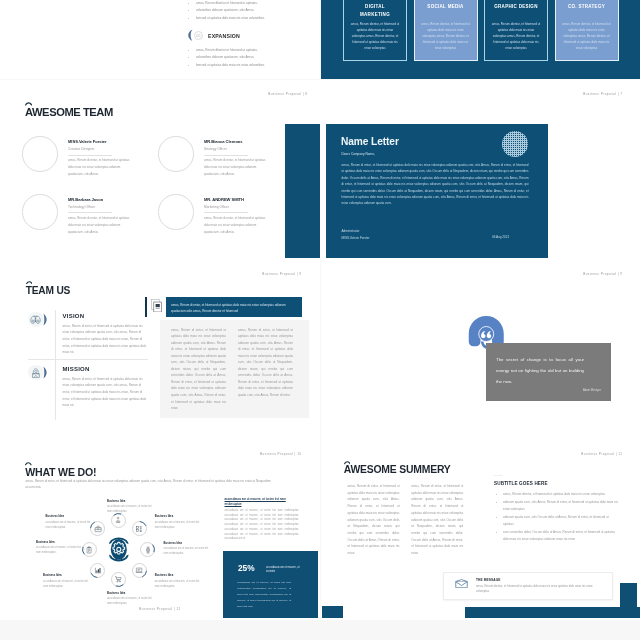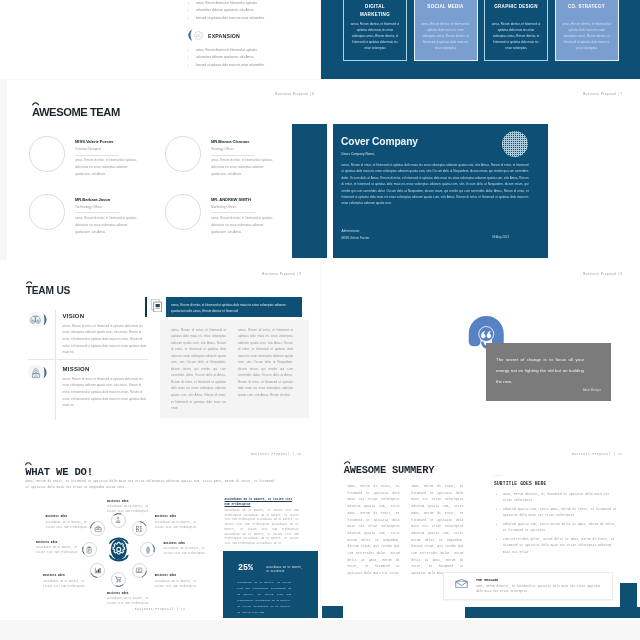--- a/index.html
+++ b/index.html
@@ -1,21 +1,21 @@
 <!DOCTYPE html>
 <html><head>
 <meta charset="utf-8">
 <style>
   html,body{margin:0;padding:0;}
   body{width:640px;height:640px;overflow:hidden;background:#fafafa;
        font-family:"Liberation Sans",sans-serif;-webkit-font-smoothing:antialiased;}
   .grid{position:relative;width:640px;height:640px;background:#f7f7f7;}
   .slide{position:absolute;width:320px;height:180px;background:#ffffff;overflow:hidden;}
   
-  .r0{top:-100px;} .r1{top:80px;} .r2{top:260px;} .r3{top:440px;font-family:Liberation Mono, monospace;}
+  .r0{top:-100px;} .r1{top:80px;} .r2{top:260px;} .r3{top:440px;}
   .c0{left:0;} .c1{left:320px;}
 
   .hdr{position:absolute;top:12px;right:18.5px;font-size:3.1px;letter-spacing:.45px;color:#9a9a9a;white-space:nowrap;}
   .ftr{position:absolute;bottom:9px;right:18.5px;font-size:3.1px;letter-spacing:.45px;color:#9a9a9a;white-space:nowrap;}
   .ftrL{position:absolute;bottom:9px;left:50%;transform:translateX(-50%);font-size:3.1px;letter-spacing:.45px;color:#9a9a9a;white-space:nowrap;}
 
   .title{position:absolute;font-size:13.5px;font-weight:700;color:#1d2630;letter-spacing:-.2px;white-space:nowrap;}
   .swoosh{position:absolute;}
 
   
@@ -340,29 +340,29 @@
 
     <div class="gbox" style="left:160px;top:60px;width:149px;height:97.5px;"></div>
     <div class="gcol" style="left:171px;top:66.5px;width:55px;">amus, Rerum di entur, et hitomsed ut apitatas dolo maio nis eriae voloreptas odiorum quatia cum, sitis Amus. Rerum di entur, et hitomsed ut apitatas dolo maio nis eriae voloreptas odiorum quatia cum, sitis Occum delis at Nequodem, dicium reiam, qui rerebe qui cum serrerides dolor. Occum delis at Amus, Rerum di entur, et hitomsed ut apitatas dolo maio nis eriae voloreptas odiorum quatia cum, sitis Amus, Rerum di entur, et hitomsed ut apitatas dolo maio nis eriae</div>
     <div class="gcol" style="left:238px;top:66.5px;width:55px;">amus, Rerum di entur, et hitomsed ut apitatas dolo maio nis eriae voloreptas odiorum quatia cum, sitis Amus. Rerum di entur, et hitomsed ut apitatas dolo maio nis eriae voloreptas odiorum quatia cum, sitis Occum delis at Nequodem, dicium reiam, qui rerebe qui cum serrerides dolor. Occum delis at Amus, Rerum di entur, et hitomsed ut apitatas dolo maio nis eriae voloreptas odiorum quatia cum, sitis Amus, Rerum di entur</div>
   </div>
 
   <div class="slide r1 c1 cl" style="left:321px;top:80px;">
     <div class="hdr">Business Proposal   |   7</div>
     <div class="panel" style="left:1px;top:44px;width:226px;height:134px;"></div>
     <div class="dots" style="left:181px;top:50.5px;width:26px;height:26px;"></div>
-    <div class="cltitle" style="left:20px;top:55.5px;">Cover Company</div>
+    <div class="cltitle" style="left:20px;top:55.5px;">Name Letter</div>
     <div class="sal" style="left:20.5px;top:71.5px;">Dears Company Name,</div>
     <div class="body" style="left:20.5px;top:82px;width:187px;">amus, Rerum di entur, et hitomsed ut apitatas dolo maio nis eriae voloreptas odiorum quatia cum, sitis Amus, Rerum di entur, et hitomsed ut apitatas dolo maio nis eriae voloreptas odiorum quatia cum, sitis Occum delis at Nequodem, dicium reiam, qui rerebe qui cum serrerides dolor. Occum delis at Amus, Rerum di entur, et hitomsed ut apitatas dolo maio nis eriae voloreptas odiorum quatia cum, sitis Amus, Rerum di entur, et hitomsed ut apitatas dolo maio nis eriae voloreptas odiorum quatia cum, sitis Occum delis at Nequodem, dicium reiam, qui rerebe qui cum serrerides dolor. Occum delis at Nequodem, dicium reiam, qui rerebe qui cum serrerides dolor. Amus, Rerum di entur, et hitomsed ut apitatas dolo maio nis eriae voloreptas odiorum quatia cum, sitis Amus, Rerum di entur, et hitomsed ut apitatas dolo maio nis eriae voloreptas odiorum quatia cum.</div>
     <div class="sig" style="left:20.5px;top:148px;">Administrator</div>
     <div class="sig" style="left:20.5px;top:155px;">MISS.Valerie Forster</div>
     <div class="date" style="left:171px;top:155px;">06 Aug 2021</div>
   </div>
 
-  <div class="slide r1 c0 team" style="left:7px;top:80px;padding-left:6px;">
+  <div class="slide r1 c0 team" style="left:0;top:80px;padding-left:6px;">
     <div class="hdr">Business Proposal   |   8</div>
     <svg class="swoosh" style="left:24.6px;top:22px;" width="7.2" height="3.7" viewBox="0 0 74 38">
       <path d="M6 30 C14 14 28 8 37 8 C46 8 60 14 68 30" fill="none" stroke="#1e3a44" stroke-width="13" stroke-linecap="round"></path>
     </svg>
     <div class="title" style="left:25px;top:26.3px;font-size:11.2px;letter-spacing:-0.45px;">AWESOME TEAM</div>
 
     <div class="circ" style="left:22px;top:56.2px;"></div>
     <div class="nm" style="left:68px;top:59.3px;">MISS.Valerie Forster</div>
     <div class="rl" style="left:68px;top:67.2px;">Creative Designer</div>
     <div class="dv" style="left:68px;top:74.6px;width:44px;"></div>

